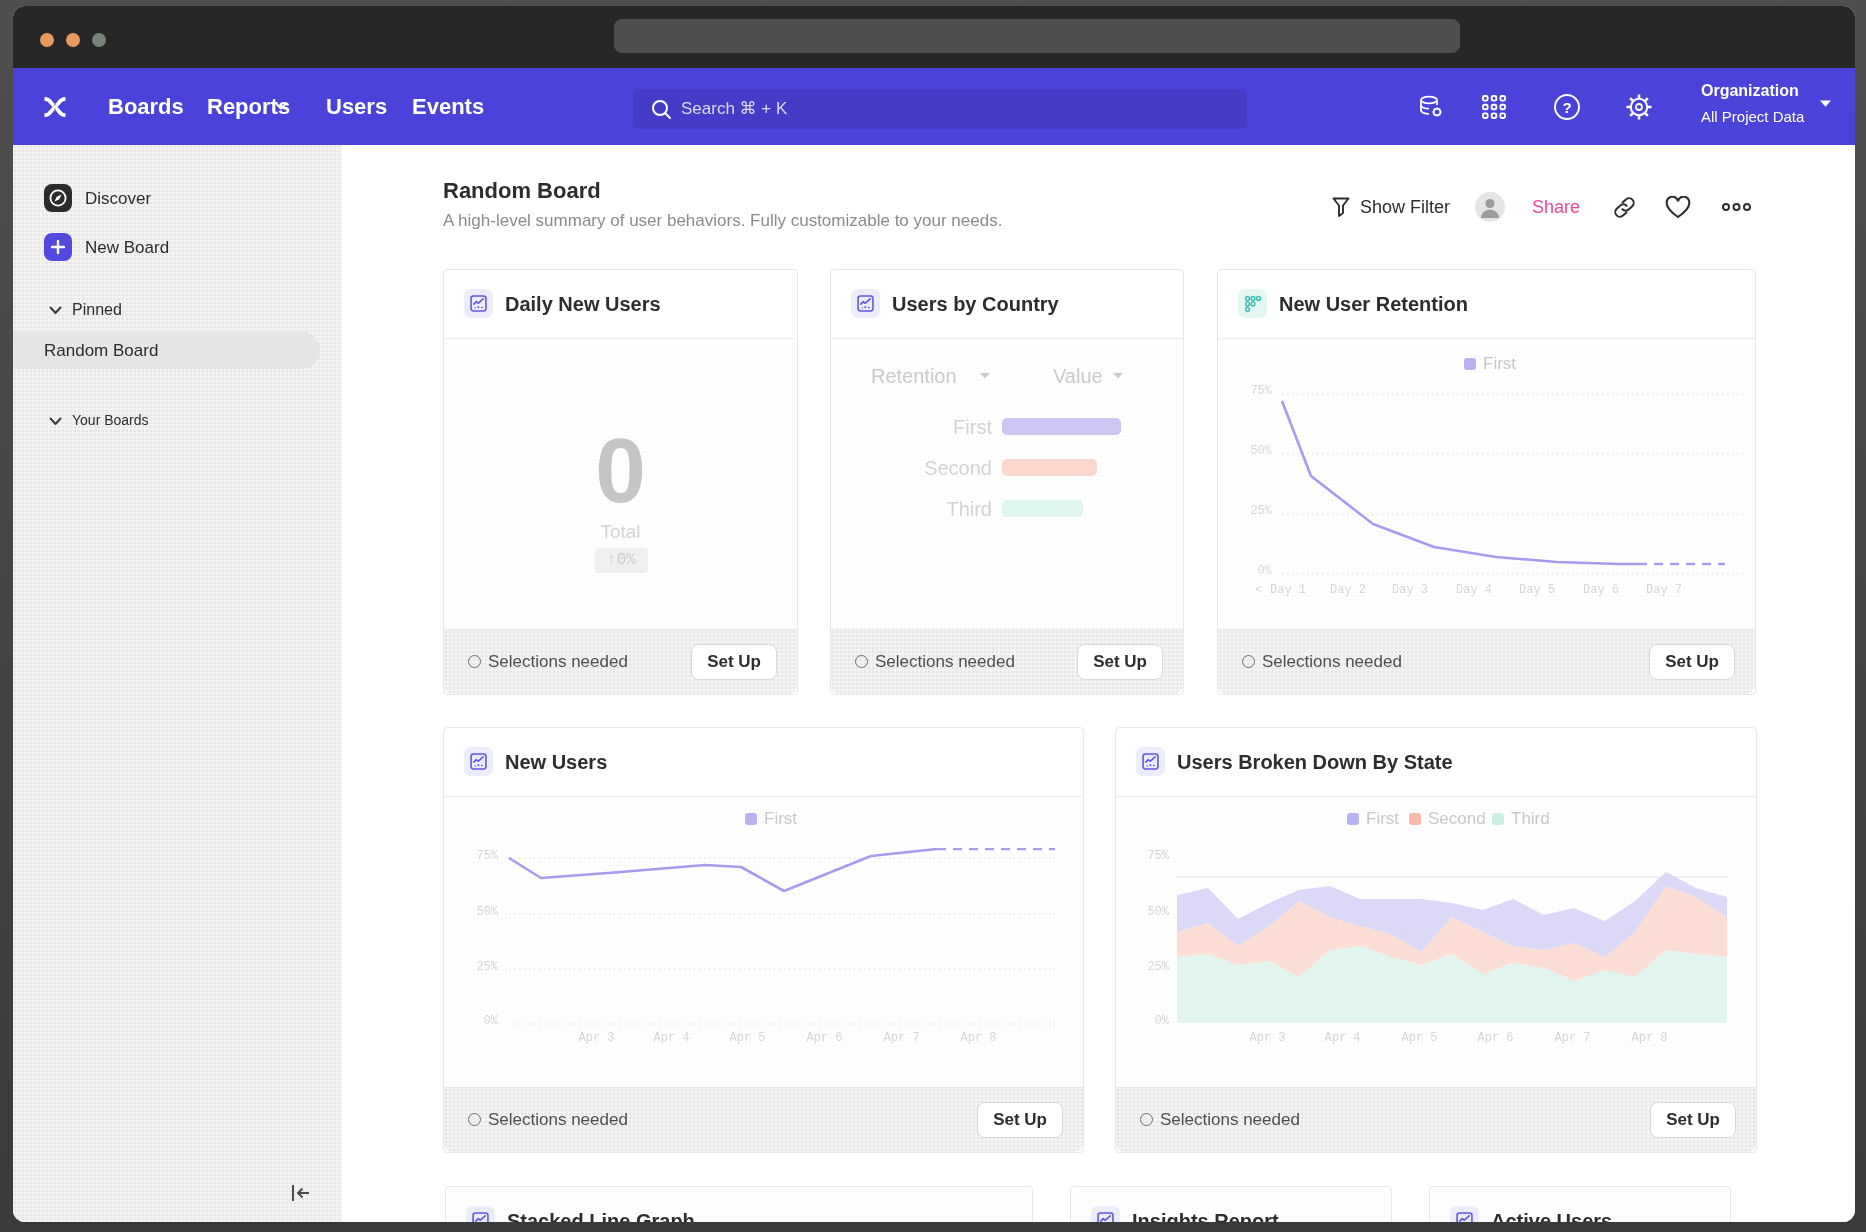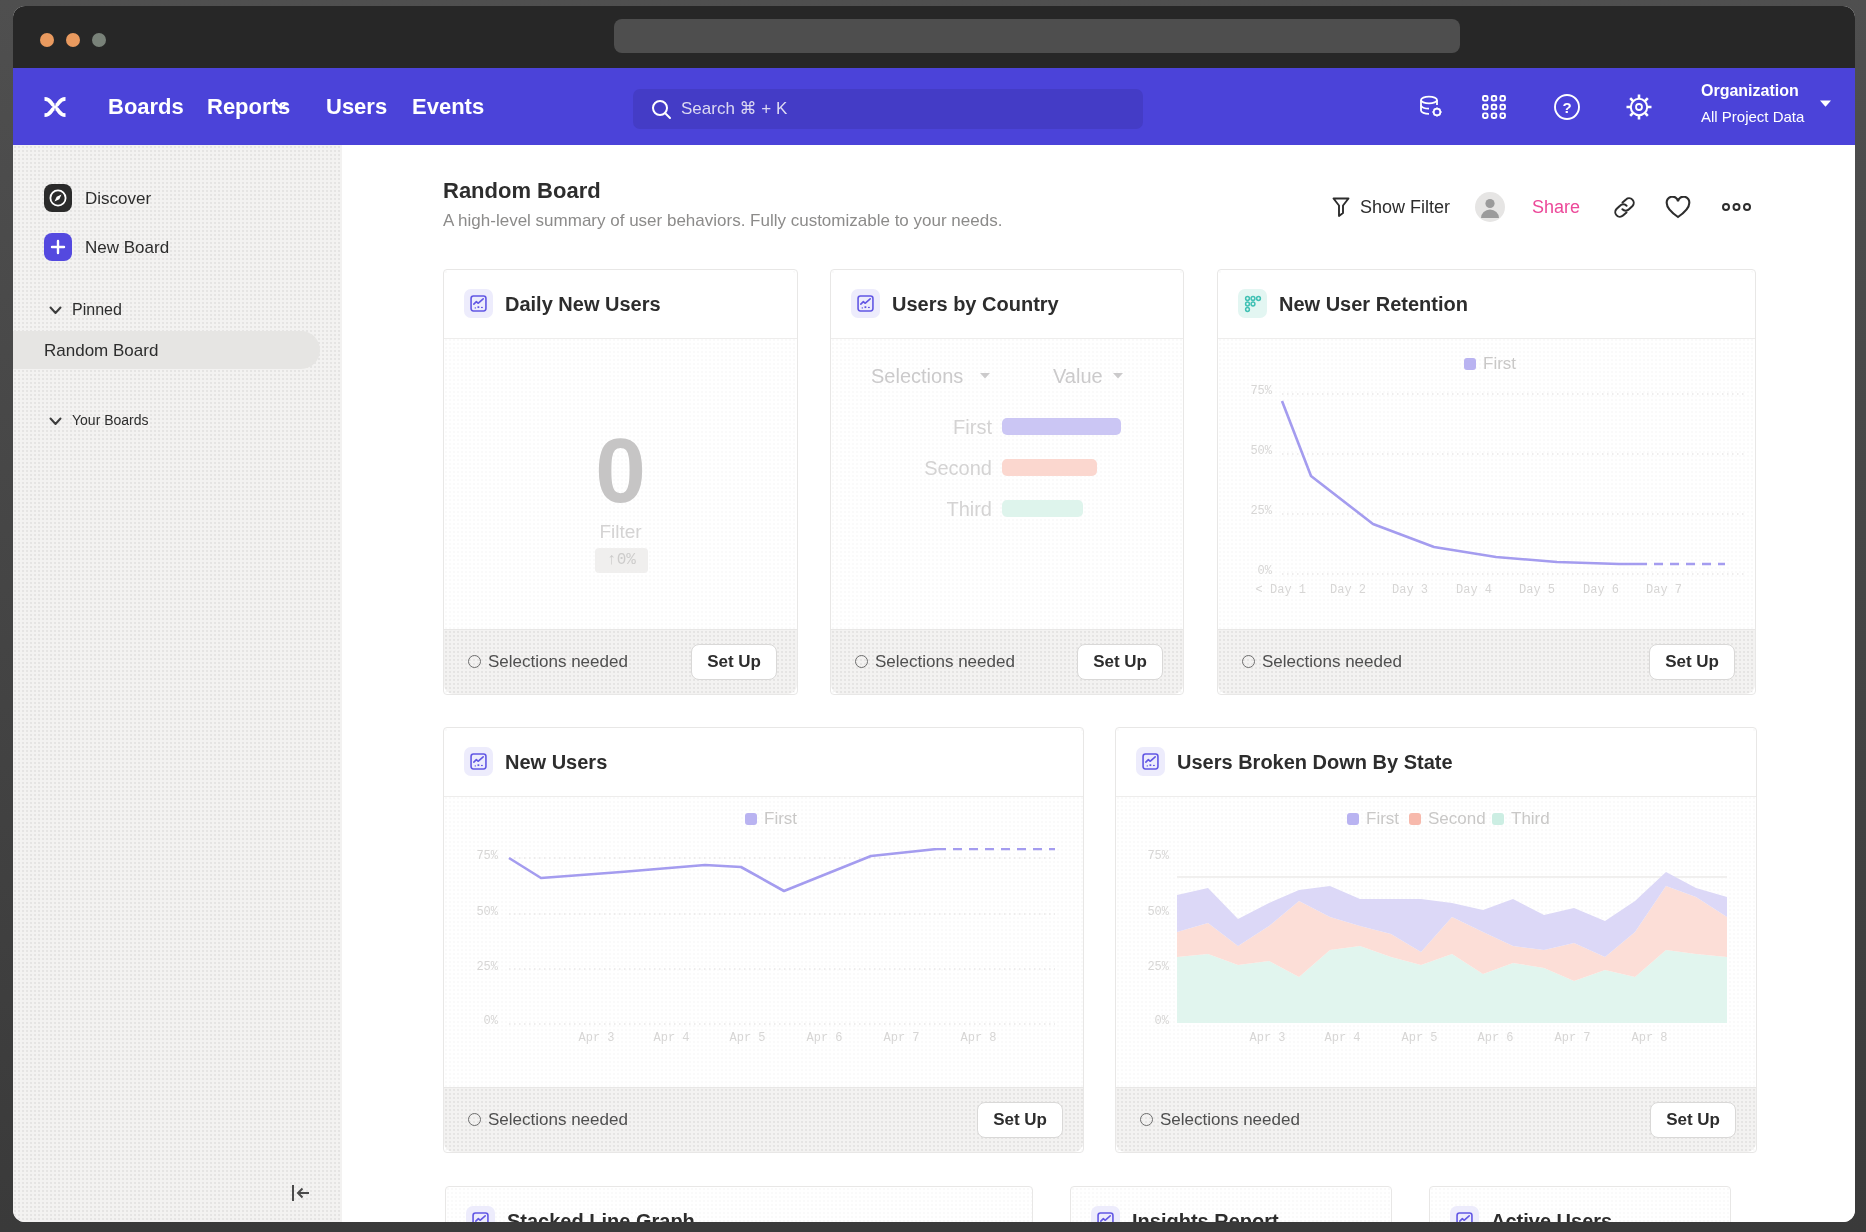--- a/index.html
+++ b/index.html
@@ -6,21 +6,21 @@
  background:linear-gradient(#4f4f4f,#3a3a3a);
  font-family:"Liberation Sans",sans-serif;-webkit-font-smoothing:antialiased}
 .abs{position:absolute}
 #win{position:absolute;left:13px;top:6px;width:1842px;height:1216px;border-radius:12px;
  background:#fff;overflow:hidden}
 #chrome{position:absolute;left:0;top:0;width:100%;height:62px;background:#272727}
 .dot{position:absolute;width:14px;height:14px;border-radius:50%}
 #urlbar{position:absolute;left:601px;top:13px;width:846px;height:34px;border-radius:8px;background:#4e4e4e}
 #nav{position:absolute;left:0;top:62px;width:100%;height:77px;background:#4b43d9;color:#fff}
 .navlink{position:absolute;top:0;height:77px;line-height:77px;font-size:22px;font-weight:600;color:#fff;white-space:nowrap}
-#search{position:absolute;left:620px;top:21px;width:510px;height:40px;border-radius:7px;background:#443cc6}
+#search{position:absolute;left:620px;top:21px;width:614px;height:40px;border-radius:7px;background:#443cc6}
 #sidebar{position:absolute;left:0;top:139px;width:329px;height:1077px;background:#f3f2f1;
  background-image:radial-gradient(circle,rgba(110,110,110,.10) .8px,transparent .9px);background-size:4px 4px}
 #main{position:absolute;left:329px;top:139px;width:1513px;height:1077px;background:#fff}
 .sicon{position:absolute;width:28px;height:28px;border-radius:8px}
 .stext{position:absolute;font-size:17px;color:#2d2d2d;font-weight:500;white-space:nowrap}
 .card{position:absolute;background:#fff;border:1px solid #e8e7e6;border-radius:4px;box-sizing:border-box;
  background-image:radial-gradient(circle,rgba(130,130,130,.038) .8px,transparent .9px);background-size:4px 4px}
 .chead{position:absolute;left:0;top:0;right:0;height:68px;border-bottom:1px solid #eeedec;background:#fff;border-radius:9px 9px 0 0}
 .cicon{position:absolute;left:20px;top:19px;width:29px;height:29px;border-radius:7px;background:#edecfc;display:flex;align-items:center;justify-content:center}
 .ctitle{position:absolute;left:61px;top:0;height:68px;line-height:68px;font-size:20px;font-weight:700;color:#2d2d2d;white-space:nowrap}
@@ -188,21 +188,21 @@
           <path d="M3.6 8.6 L6 6.2 L7.6 7.8 L12.4 3.6" stroke-linecap="round" stroke-linejoin="round"></path>
           <g stroke-width="1.7">
             <path d="M4.5 12.2 h0.8"></path>
             <path d="M7.9 10.6 v1.7"></path>
             <path d="M11.2 11.2 v1.1"></path>
           </g>
         </svg>
       </div>
     <div class="ctitle">Daily New Users</div>
     <div class="abs" style="left:0;top:140px;width:100%;height:122px;line-height:122px;text-align:center;font-size:91px;font-weight:700;color:#c6c5c5">0</div>
-    <div class="abs" style="left:0;top:251px;width:100%;text-align:center;font-size:19px;color:#d4d3d3">Filter</div>
+    <div class="abs" style="left:0;top:251px;width:100%;text-align:center;font-size:19px;color:#d4d3d3">Total</div>
     <div class="abs mono" style="left:151px;top:278px;width:53px;height:25px;line-height:25px;text-align:center;background:#f0efee;border-radius:4px;font-size:16px;color:#cdcccb">↑0%</div>
     <div class="cfoot">
         <div class="selcirc"></div>
         <div class="seltext">Selections needed</div>
         <div class="setup">Set Up</div>
       </div>
   </div>
 
   <div class="card" style="left:817px;top:263px;width:354px;height:426px">
     <div class="chead"></div>
@@ -211,21 +211,21 @@
           <rect x="1" y="1" width="14" height="14" rx="2.2"></rect>
           <path d="M3.6 8.6 L6 6.2 L7.6 7.8 L12.4 3.6" stroke-linecap="round" stroke-linejoin="round"></path>
           <g stroke-width="1.7">
             <path d="M4.5 12.2 h0.8"></path>
             <path d="M7.9 10.6 v1.7"></path>
             <path d="M11.2 11.2 v1.1"></path>
           </g>
         </svg>
       </div>
     <div class="ctitle">Users by Country</div>
-    <div class="abs" style="left:40px;top:95px;font-size:20px;color:#cbcacb">Selections</div>
+    <div class="abs" style="left:40px;top:95px;font-size:20px;color:#cbcacb">Retention</div>
     <svg class="abs" style="left:148px;top:102px" width="12" height="8" viewBox="0 0 12 8">
         <path d="M1 1 L6 6.5 L11 1 Z" fill="#cbcacb"></path>
       </svg>
     <div class="abs" style="left:222px;top:95px;font-size:20px;color:#cbcacb">Value</div>
     <svg class="abs" style="left:281px;top:102px" width="12" height="8" viewBox="0 0 12 8">
         <path d="M1 1 L6 6.5 L11 1 Z" fill="#cbcacb"></path>
       </svg>
     <div class="abs" style="left:0px;top:146px;width:161px;text-align:right;font-size:20px;color:#d4d3d3">First</div>
     <div class="abs" style="left:171px;top:148px;width:119px;height:17px;border-radius:5px;background:#cbc6f4"></div>
     <div class="abs" style="left:0px;top:187px;width:161px;text-align:right;font-size:20px;color:#d4d3d3">Second</div>

